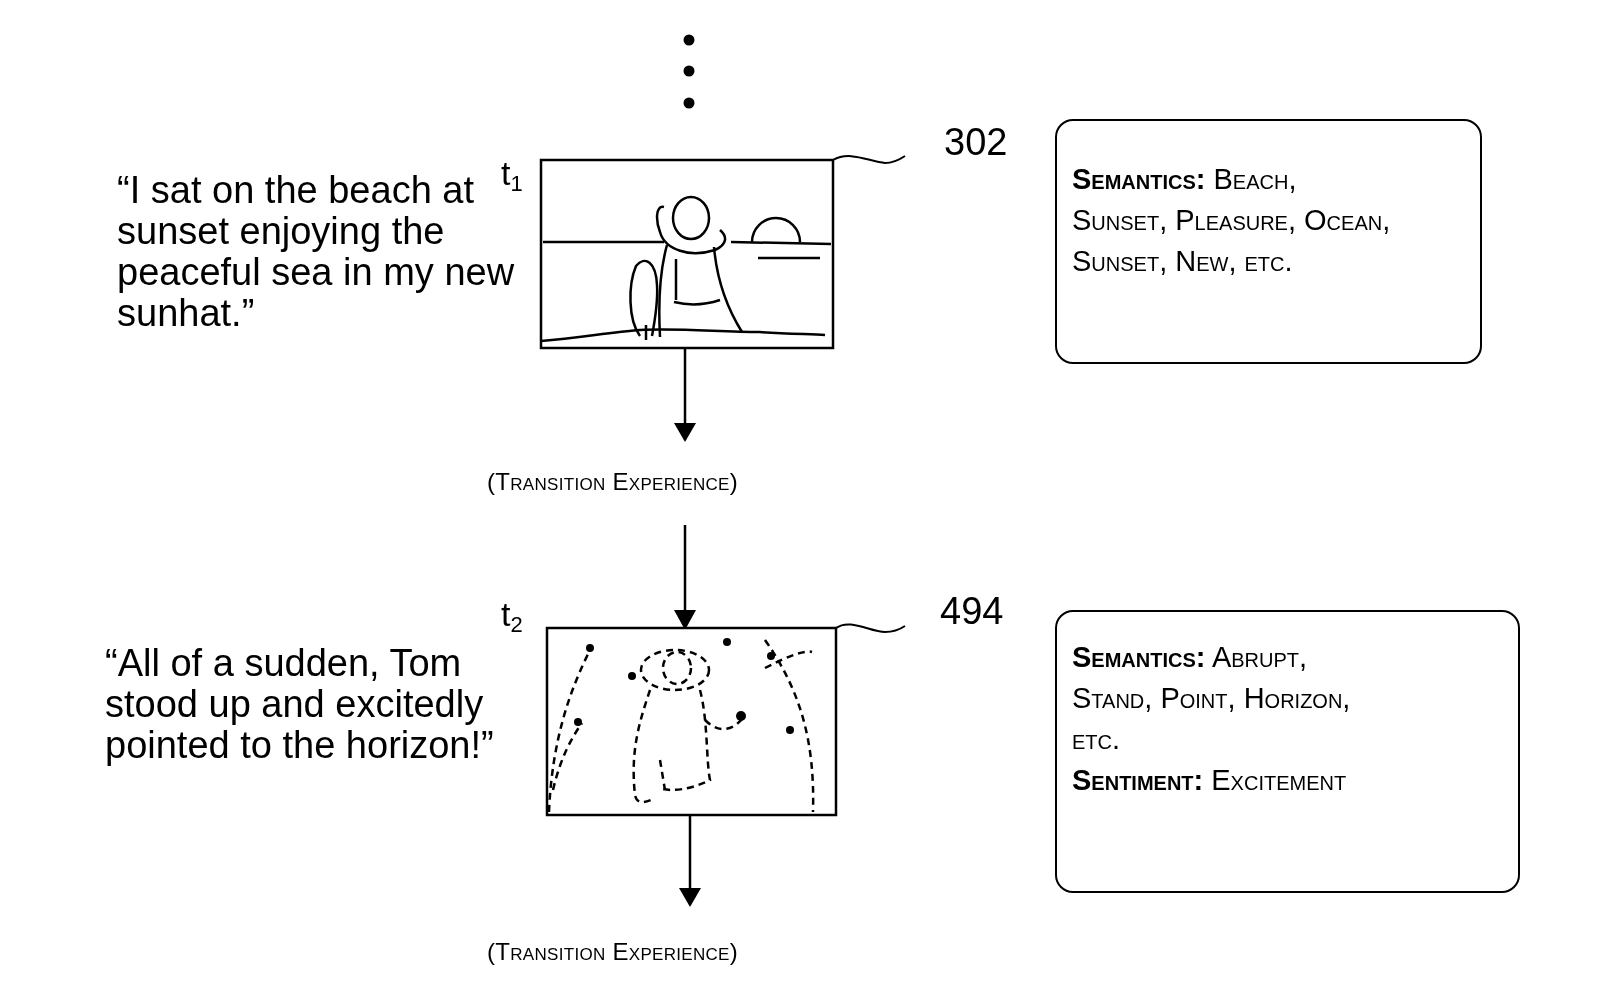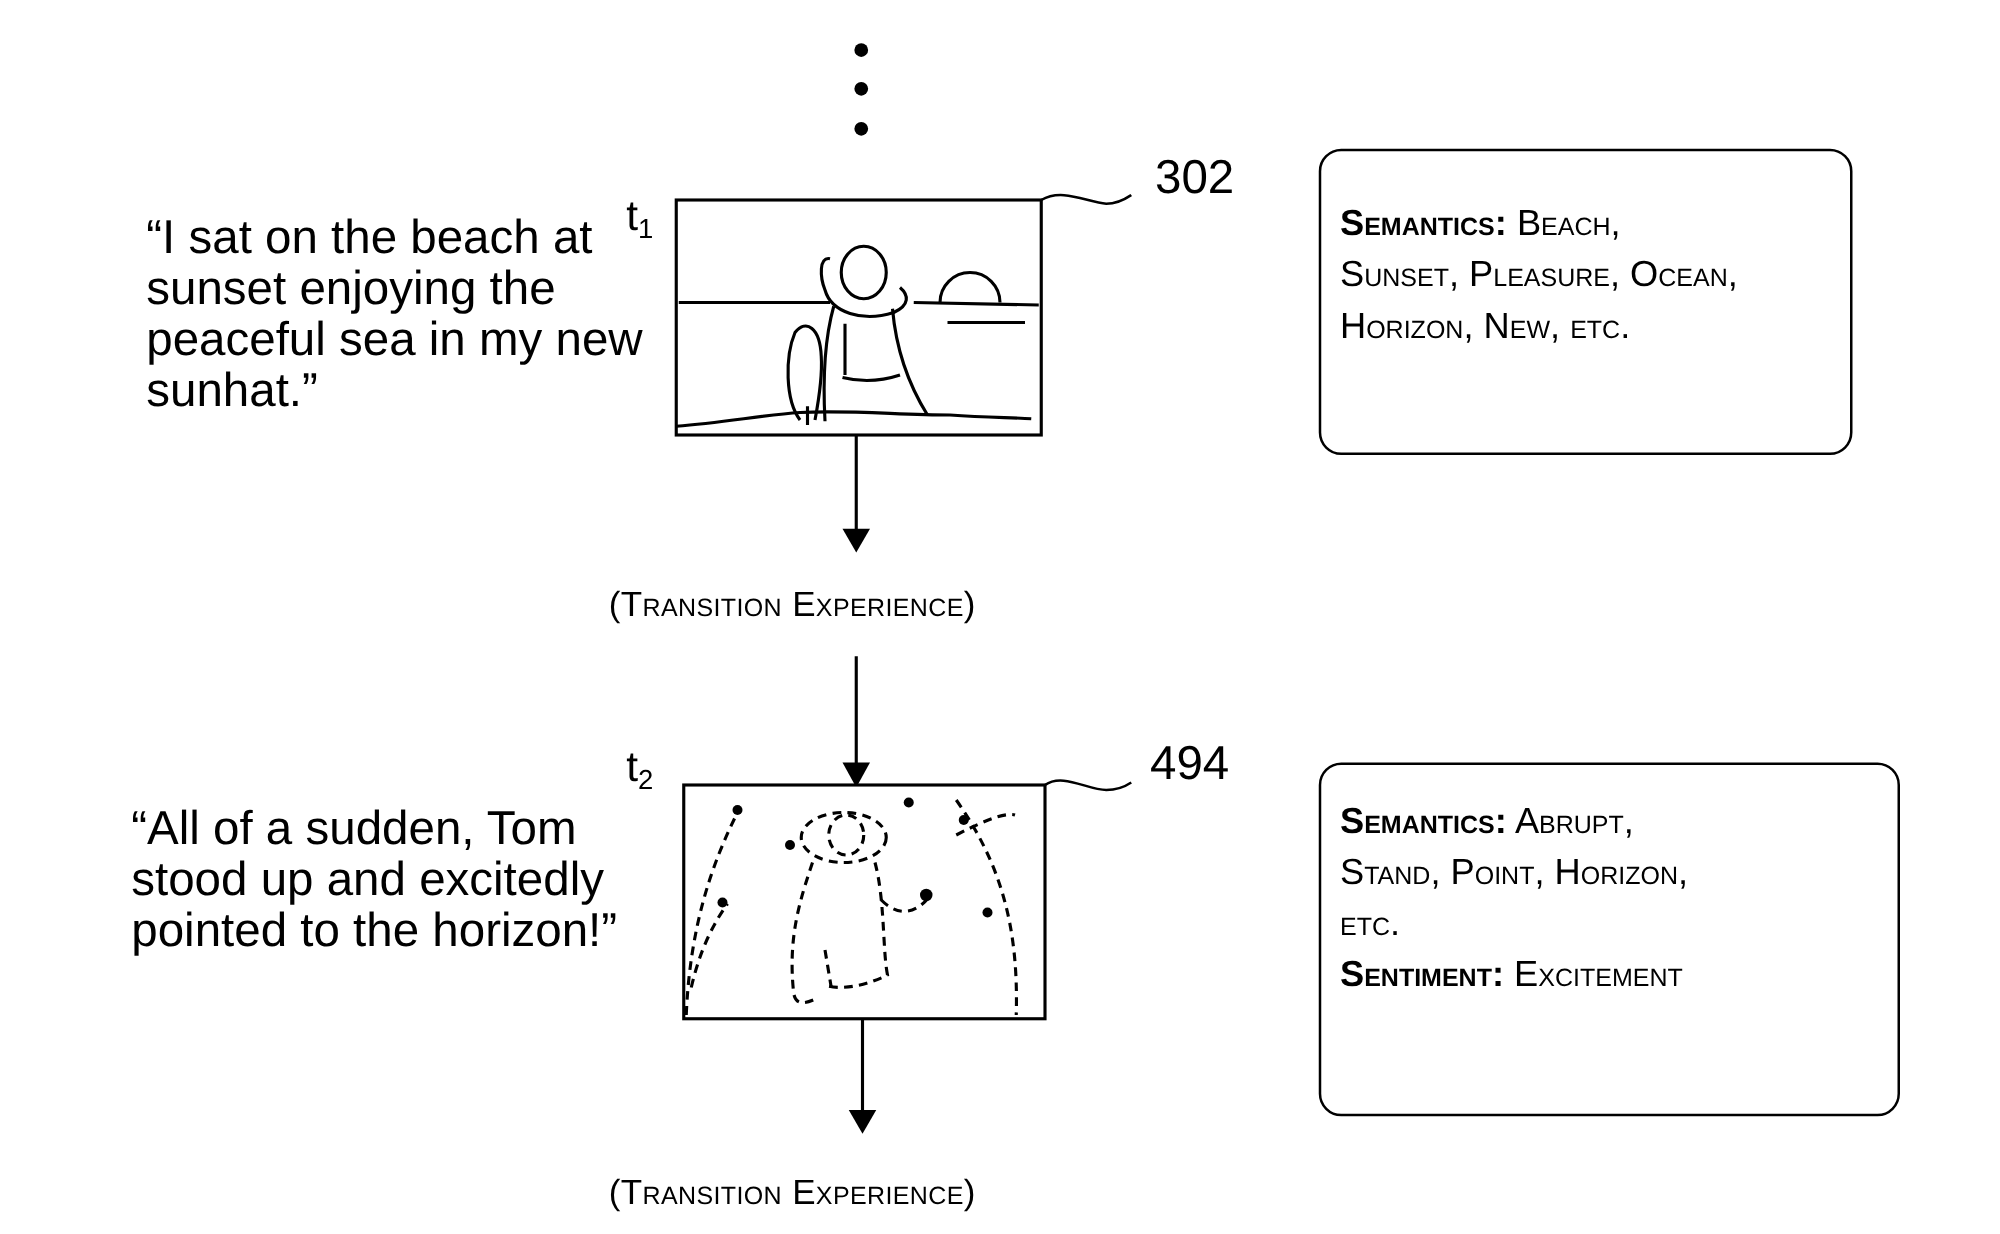--- a/index.html
+++ b/index.html
@@ -1,23 +1,23 @@
 <!DOCTYPE html>
 <html><head>
 <meta charset="utf-8">
 <style>
   html, body { margin: 0; padding: 0; background: #ffffff; }
   body { width: 1600px; height: 987px; position: relative; overflow: hidden;
          font-family: "Liberation Sans", sans-serif; color: #000; }
   .abs { position: absolute; }
   .quote { font-size: 38px; line-height: 41px; white-space: pre-line; }
-  .ref { font-size: 38px; }
+  .ref { font-size: 38px; margin-left: 20px; }
   .tlabel { font-size: 34px; text-align: center; }
   .tlabel sub { font-size: 22px; vertical-align: -6px; }
-  .trans { font-size: 28px; font-variant: small-caps; letter-spacing: 0.3px; }
+  .trans { font-size: 24px; font-variant: small-caps; letter-spacing: 0.3px; }
   .box { position: absolute; border: 2.5px solid #000; border-radius: 18px; box-sizing: border-box; }
   .box-text { font-size: 29px; line-height: 41px; font-variant: small-caps; }
   .box-text b { font-weight: bold; }
   svg { position: absolute; left: 0; top: 0; }
 </style>
 </head>
 <body>
 
 <svg width="1600" height="987">
 
@@ -104,21 +104,21 @@
 sunset enjoying the
 peaceful sea in my new
 sunhat.”</div>
 <div class="abs tlabel" style="left:501px; top:154px;"><span>t</span><sub>1</sub></div>
 <div class="abs ref" style="left:924px; top:121px;">302</div>
 
 <div class="box" style="left:1055px; top:119px; width:427px; height:245px;">
   <div class="box-text" style="position:absolute; left:15px; top:38px;">
     <div><b>Semantics:</b> <span>Beach,</span></div>
     <div>Sunset, Pleasure, Ocean,</div>
-    <div>Horizon, New, etc.</div>
+    <div>Sunset, New, etc.</div>
   </div>
 </div>
 
 <div class="abs trans" style="left:487px; top:468px;">(Transition Experience)</div>
 
 <div class="abs quote" style="left:105px; top:643px;">“All of a sudden, Tom
 stood up and excitedly
 pointed to the horizon!”</div>
 <div class="abs tlabel" style="left:501px; top:595px;"><span>t</span><sub>2</sub></div>
 <div class="abs ref" style="left:920px; top:590px;">494</div>

